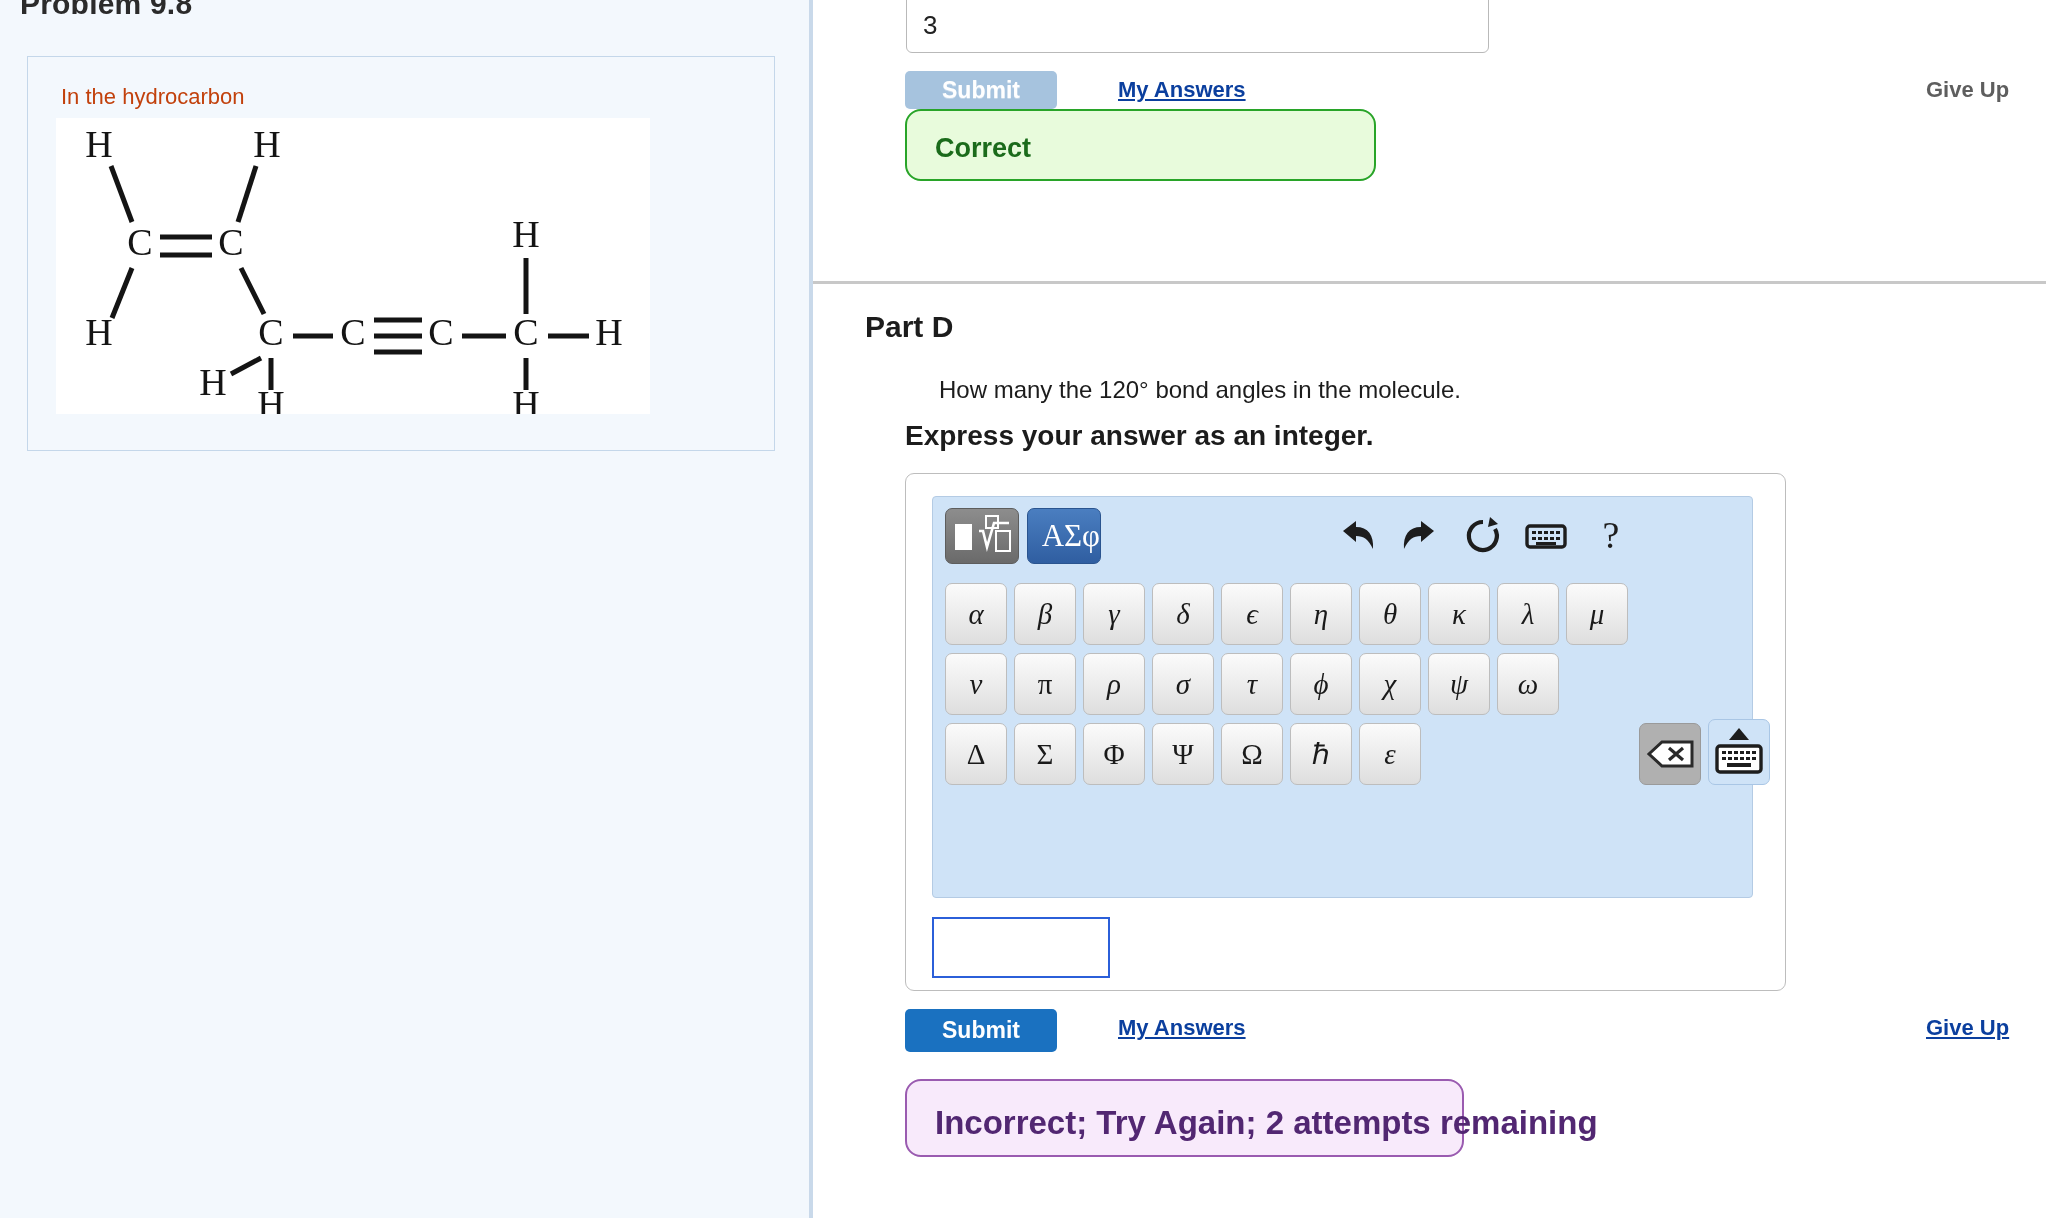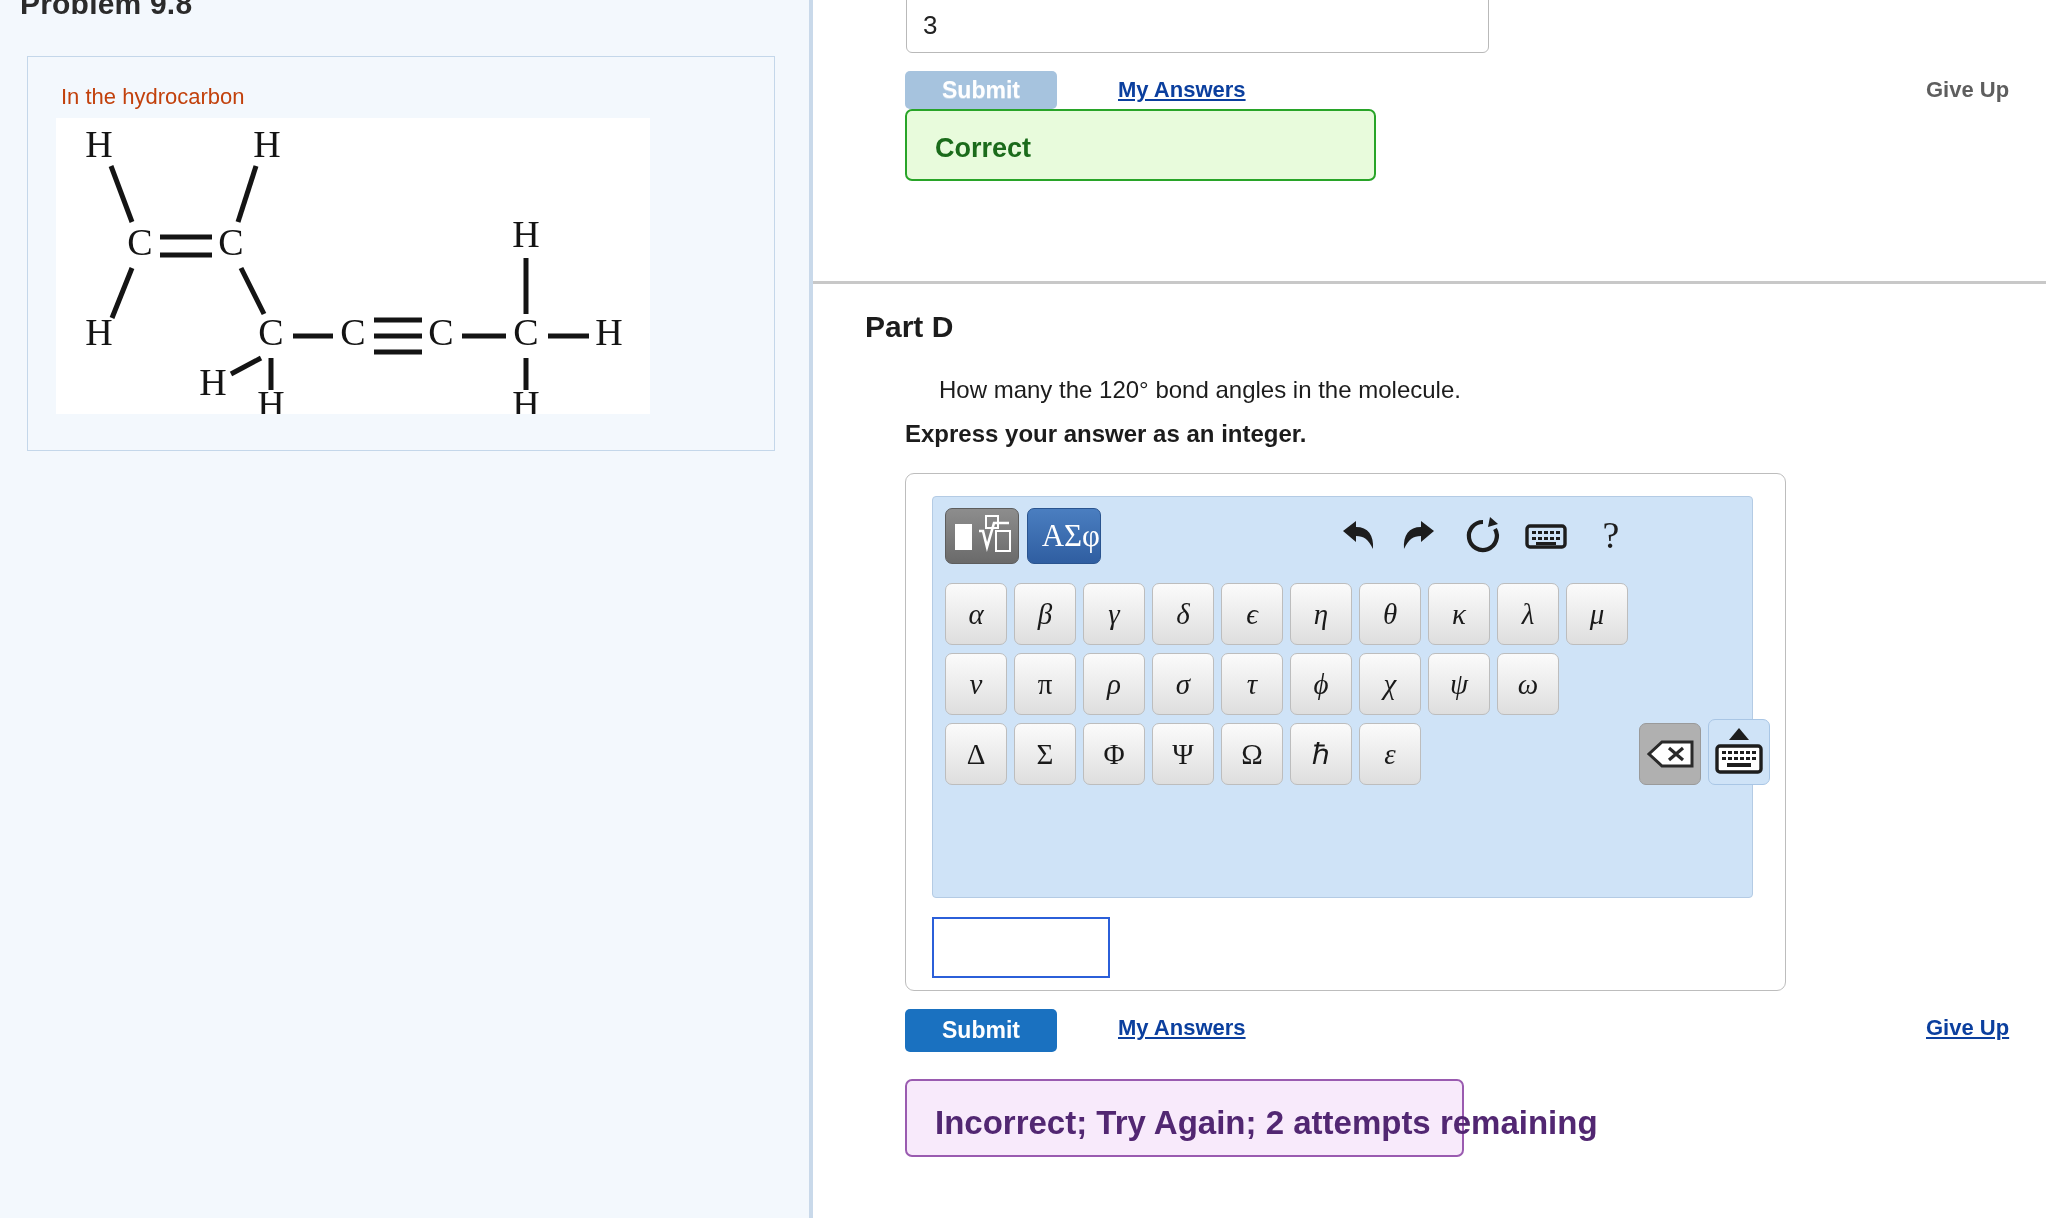--- a/index.html
+++ b/index.html
@@ -149,21 +149,21 @@
     color: #5e5e5e;
     white-space: nowrap;
   }
   #partc-myanswers { left: 305px; top: 77px; }
   #partc-giveup    { left: 1113px; top: 77px; }
   #partd-myanswers { left: 305px; top: 1015px; }
   #partd-giveup    { left: 1113px; top: 1015px; }
 
   .status-box {
     position: absolute;
-    border-radius: 7px;
+    border-radius: 16px;
     box-sizing: border-box;
   }
   #correct-box {
     left: 92px;
     top: 109px;
     width: 471px;
     height: 72px;
     background: #e8fbdc;
     border: 2px solid #28a428;
   }
@@ -216,21 +216,21 @@
     top: 376px;
     font-size: 24px;
     color: #1c1c1c;
     white-space: nowrap;
     margin-left: 34px;
   }
   #part-d-instruction {
     position: absolute;
     left: 92px;
     top: 420px;
-    font-size: 24px;
+    font-size: 28px;
     font-weight: bold;
     color: #1c1c1c;
     white-space: nowrap;
   }
 
   
   #math-widget {
     position: absolute;
     left: 92px;
     top: 473px;

